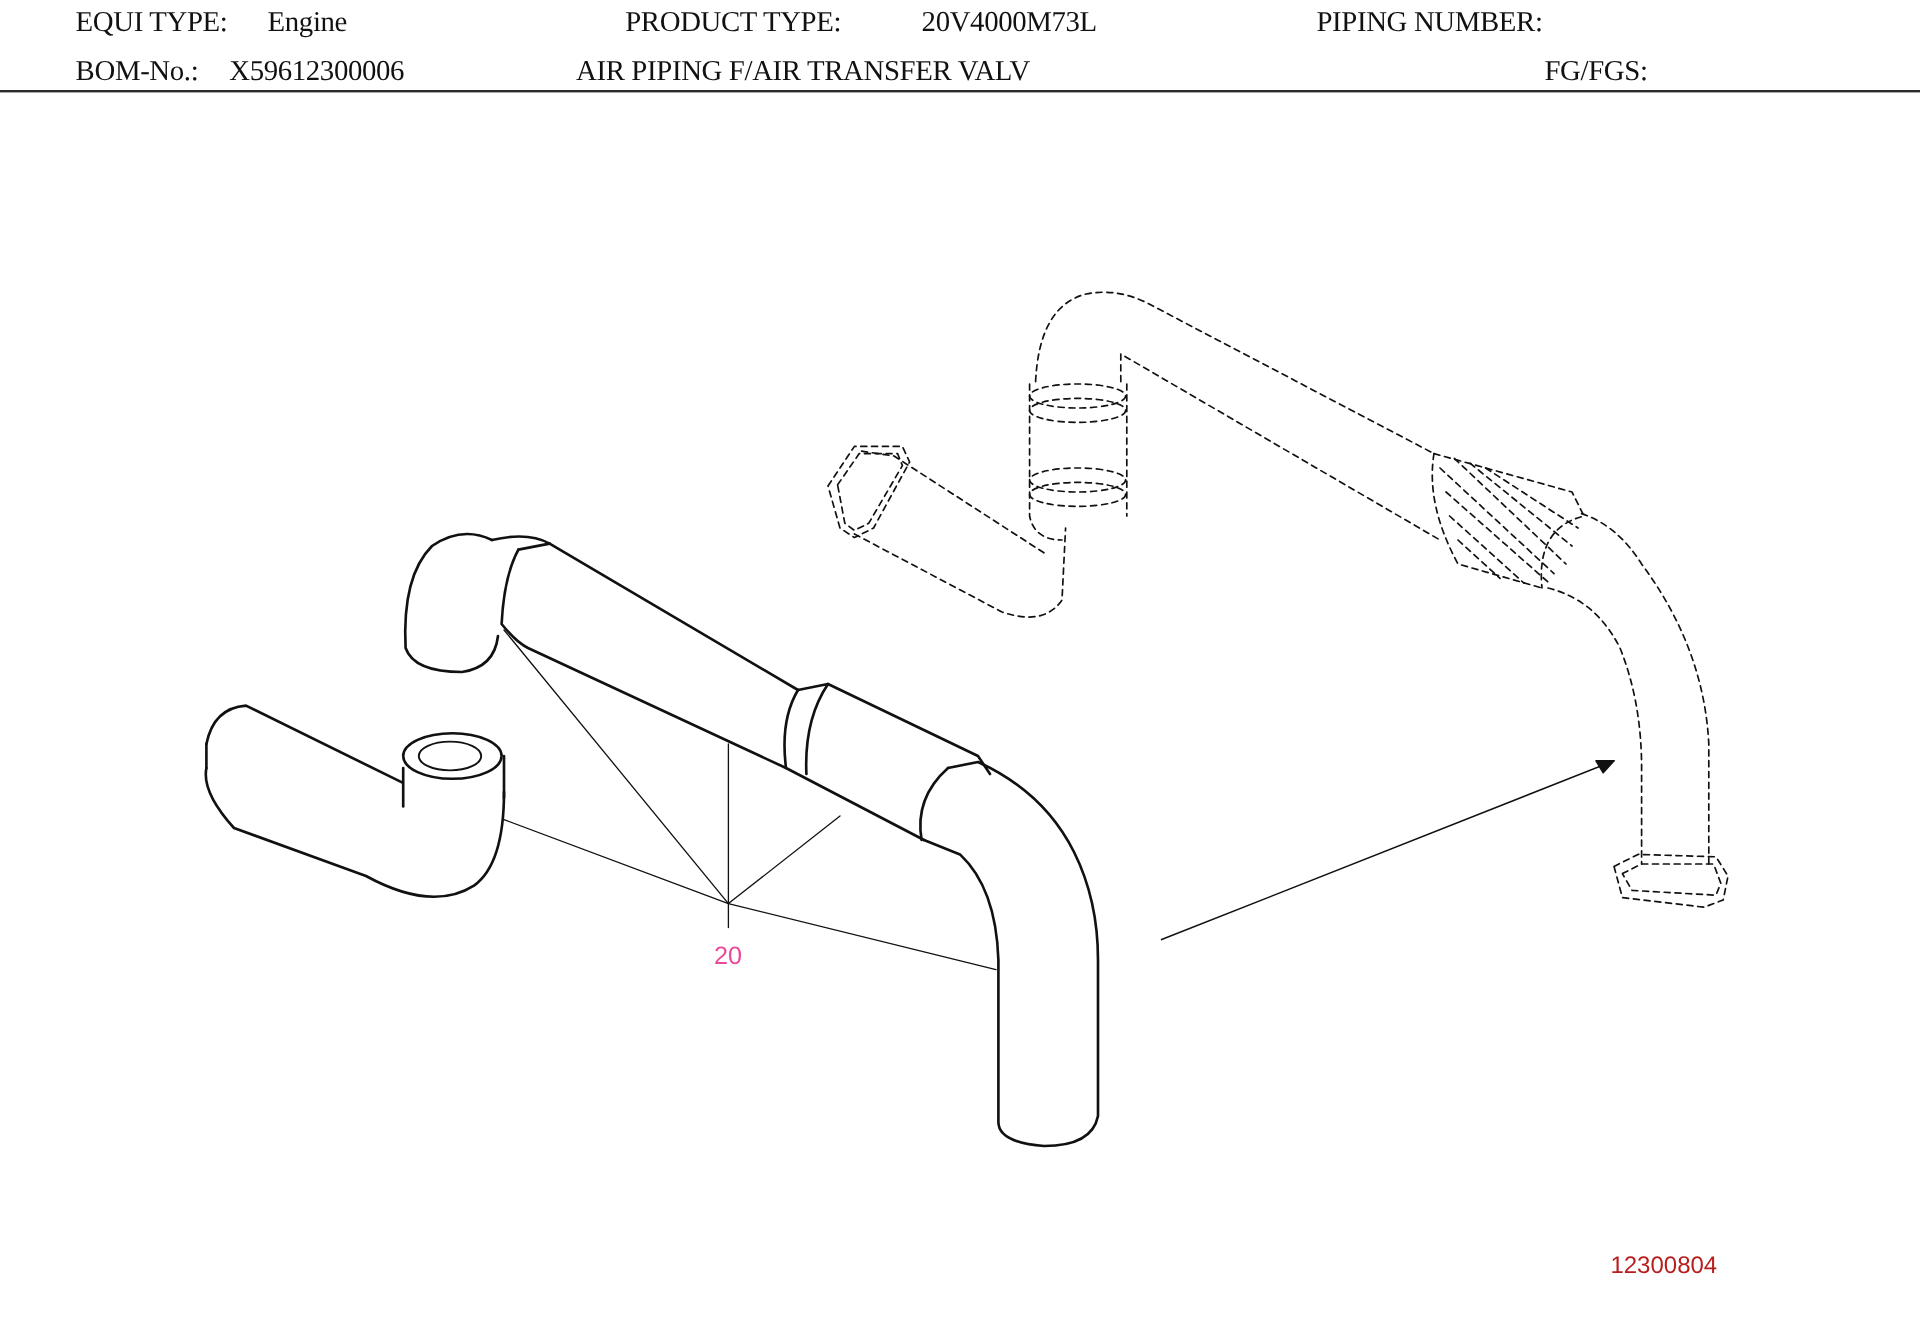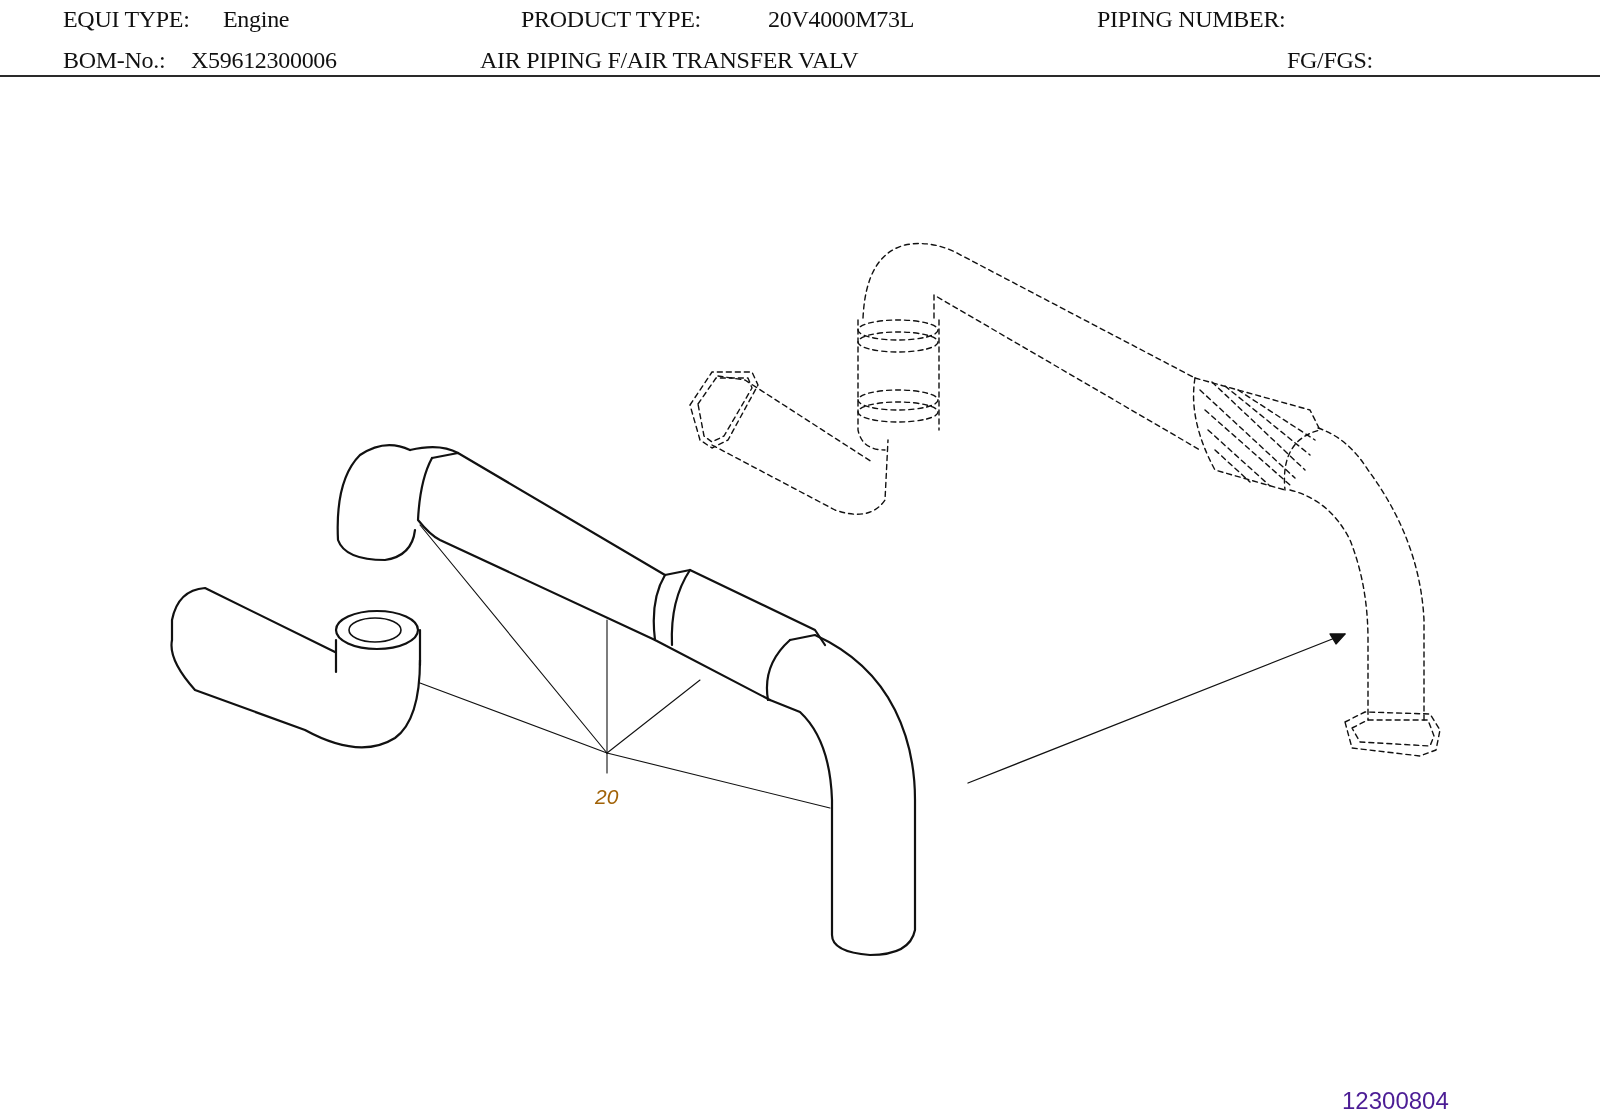--- a/index.html
+++ b/index.html
@@ -1,22 +1,22 @@
 <!DOCTYPE html>
 <html><head>
 <meta charset="utf-8">
 <style>
   html, body { margin:0; padding:0; background:#ffffff; }
   body { width:1600px; height:1119px; position:relative; overflow:hidden;
          font-family:"Liberation Sans", sans-serif; color:#111; }
   .hdr-text { position:absolute; font-size:24px; letter-spacing:-0.3px; white-space:nowrap; color:#111;font-family:Liberation Serif, serif; }
   .rule { position:absolute; left:0; top:75px; width:1600px; height:2px; background:#2a2a2a; }
   .drawing { position:absolute; left:0; top:0; width:1600px; height:1119px; }
-  .callout { position:absolute; font-size:21px; color:#a16207;font-style:italic; }
-  .drawing-no { position:absolute; font-size:24px; color:#4c1d95;margin-top:43px; }
+  .callout { position:absolute; font-size:21px; color:#ec4899; }
+  .drawing-no { position:absolute; font-size:20px; color:#b91c1c; }
 </style>
 </head>
 <body>
 
 <div class="hdr-text" style="left:63px; top:6px;">EQUI TYPE:</div>
 <div class="hdr-text" style="left:223px; top:6px;">Engine</div>
 <div class="hdr-text" style="left:521px; top:6px;">PRODUCT TYPE:</div>
 <div class="hdr-text" style="left:768px; top:6px;">20V4000M73L</div>
 <div class="hdr-text" style="left:1097px; top:6px;">PIPING NUMBER:</div>
 <div class="hdr-text" style="left:1330px; top:6px;"></div>

